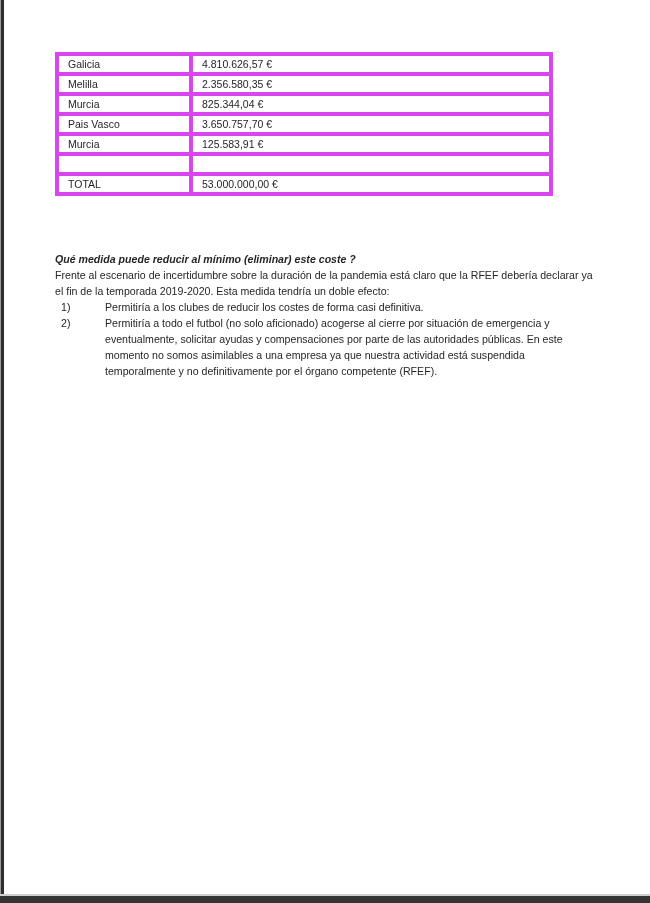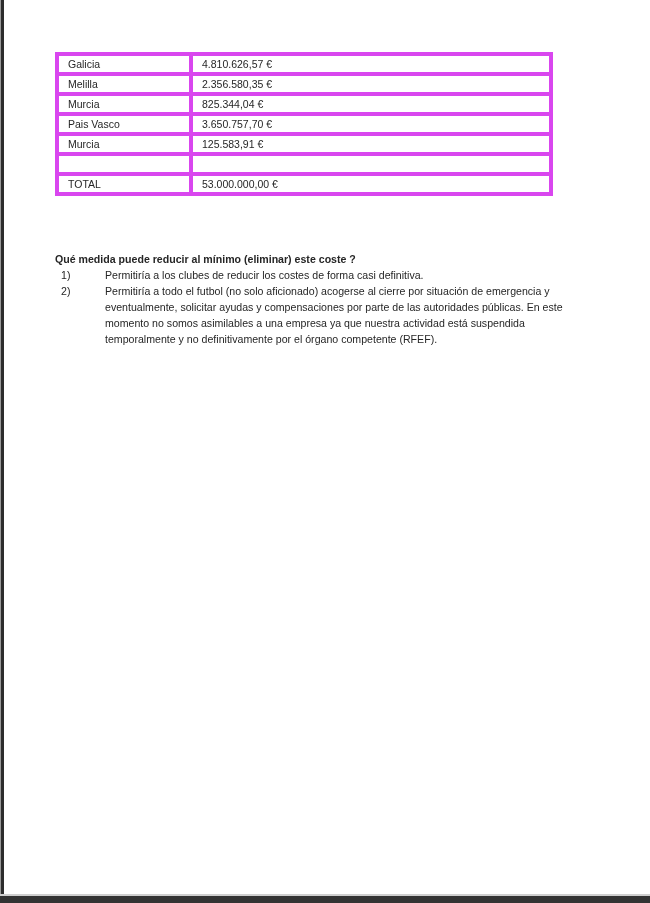--- a/index.html
+++ b/index.html
@@ -62,20 +62,21 @@
     position: absolute;
     left: 55px;
     top: 251px;
     width: 540px;
     font-size: 10.6px;
     line-height: 16px;
   }
   .heading {
     font-weight: bold;
     margin: 0 0 0px 0;
+    font-style: italic;
   }
   .para {
     margin: 0;
   }
   .list-item {
     display: flex;
     align-items: flex-start;
   }
   .list-item .num {
     flex: 0 0 27px;
@@ -123,20 +124,21 @@
       </tr>
       <tr>
         <td class="region-col">TOTAL</td>
         <td>53.000.000,00 €</td>
       </tr>
     </tbody>
   </table>
 
   <div class="text-block">
     <div class="heading">Qué medida puede reducir al mínimo (eliminar) este coste ?</div>
+    <p class="para">Frente al escenario de incertidumbre sobre la duración de la pandemia está claro que la RFEF debería declarar ya el fin de la temporada 2019-2020. Esta medida tendría un doble efecto:</p>
     <div class="list-item">
       <span class="num">1)</span>
       <span class="li-text">Permitiría a los clubes de reducir los costes de forma casi definitiva.</span>
     </div>
     <div class="list-item">
       <span class="num">2)</span>
       <span class="li-text">Permitiría a todo el futbol (no solo aficionado) acogerse al cierre por situación de emergencia y eventualmente, solicitar ayudas y compensaciones por parte de las autoridades públicas. En este momento no somos asimilables a una empresa ya que nuestra actividad está suspendida temporalmente y no definitivamente por el órgano competente (RFEF).</span>
     </div>
   </div>
 

